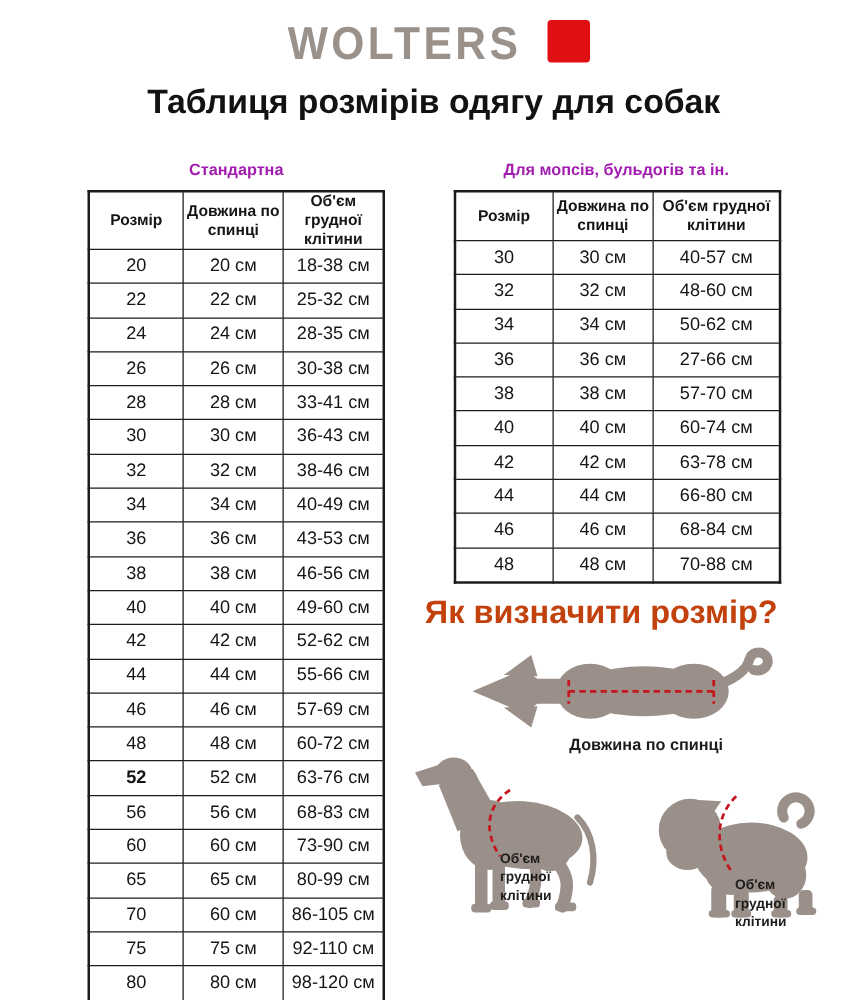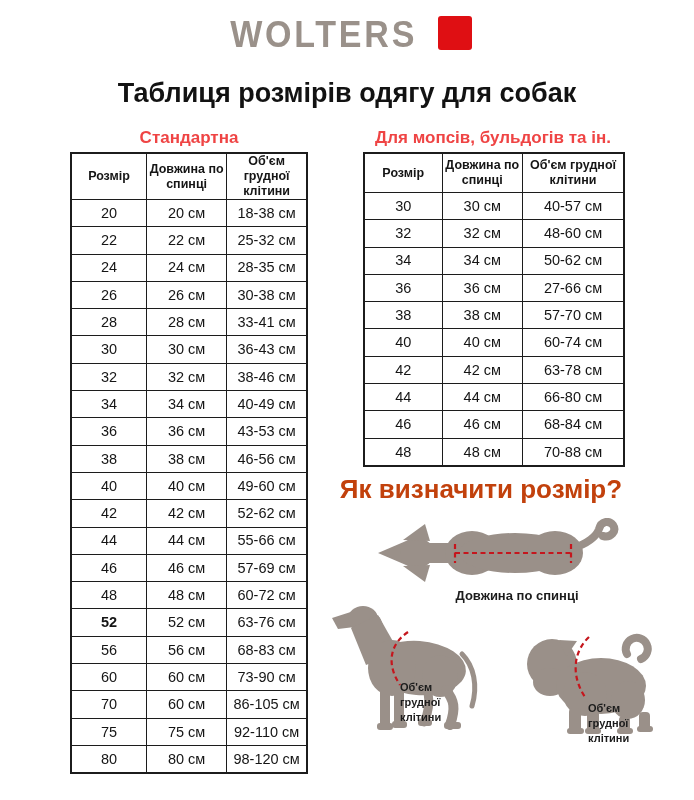--- a/index.html
+++ b/index.html
@@ -8,22 +8,22 @@
 
   
   .logo-row{position:absolute;top:16px;left:0;width:694px;display:flex;
             justify-content:center;align-items:flex-start;gap:13px;}
   .logo-text{font-size:37px;font-weight:700;letter-spacing:3px;line-height:1;
              transform:scaleX(.92);transform-origin:center;}
   .logo-square{width:34px;height:34px;border-radius:3px;}
 
   
   .page-title{position:absolute;top:66px;left:0;width:694px;text-align:center;
-              font-size:27px;font-weight:700;color:#121212;margin-top:12px;}
-  .table-subtitle{position:absolute;text-align:center;font-size:17px;font-weight:700;color:#ef4444;}
+              font-size:27px;font-weight:700;color:#121212;}
+  .table-subtitle{position:absolute;text-align:center;font-size:13px;font-weight:700;color:#a21caf;}
   .subtitle-standard{top:128px;left:70px;width:238px;}
   .subtitle-pugs{top:128px;left:360px;width:266px;}
 
   
   .size-table{border-collapse:collapse;table-layout:fixed;width:100%;
               border:2px solid #1c1c1c;background:#fff;}
   .size-table th,.size-table td{border:1.5px solid #1c1c1c;text-align:center;
               vertical-align:middle;padding:0 2px;overflow:hidden;}
   .size-table th{font-size:12.5px;font-weight:700;height:38px;line-height:1.2;}
   .size-table td{font-size:14.5px;font-weight:400;height:26.3px;line-height:1;}
@@ -152,20 +152,25 @@
           </tr>
           <tr>
             <td>56</td>
             <td>56 см</td>
             <td>68-83 см</td>
           </tr>
           <tr>
             <td>60</td>
             <td>60 см</td>
             <td>73-90 см</td>
+          </tr>
+          <tr>
+            <td>65</td>
+            <td>65 см</td>
+            <td>80-99 см</td>
           </tr>
           <tr>
             <td>70</td>
             <td>60 см</td>
             <td>86-105 см</td>
           </tr>
           <tr>
             <td>75</td>
             <td>75 см</td>
             <td>92-110 см</td>

